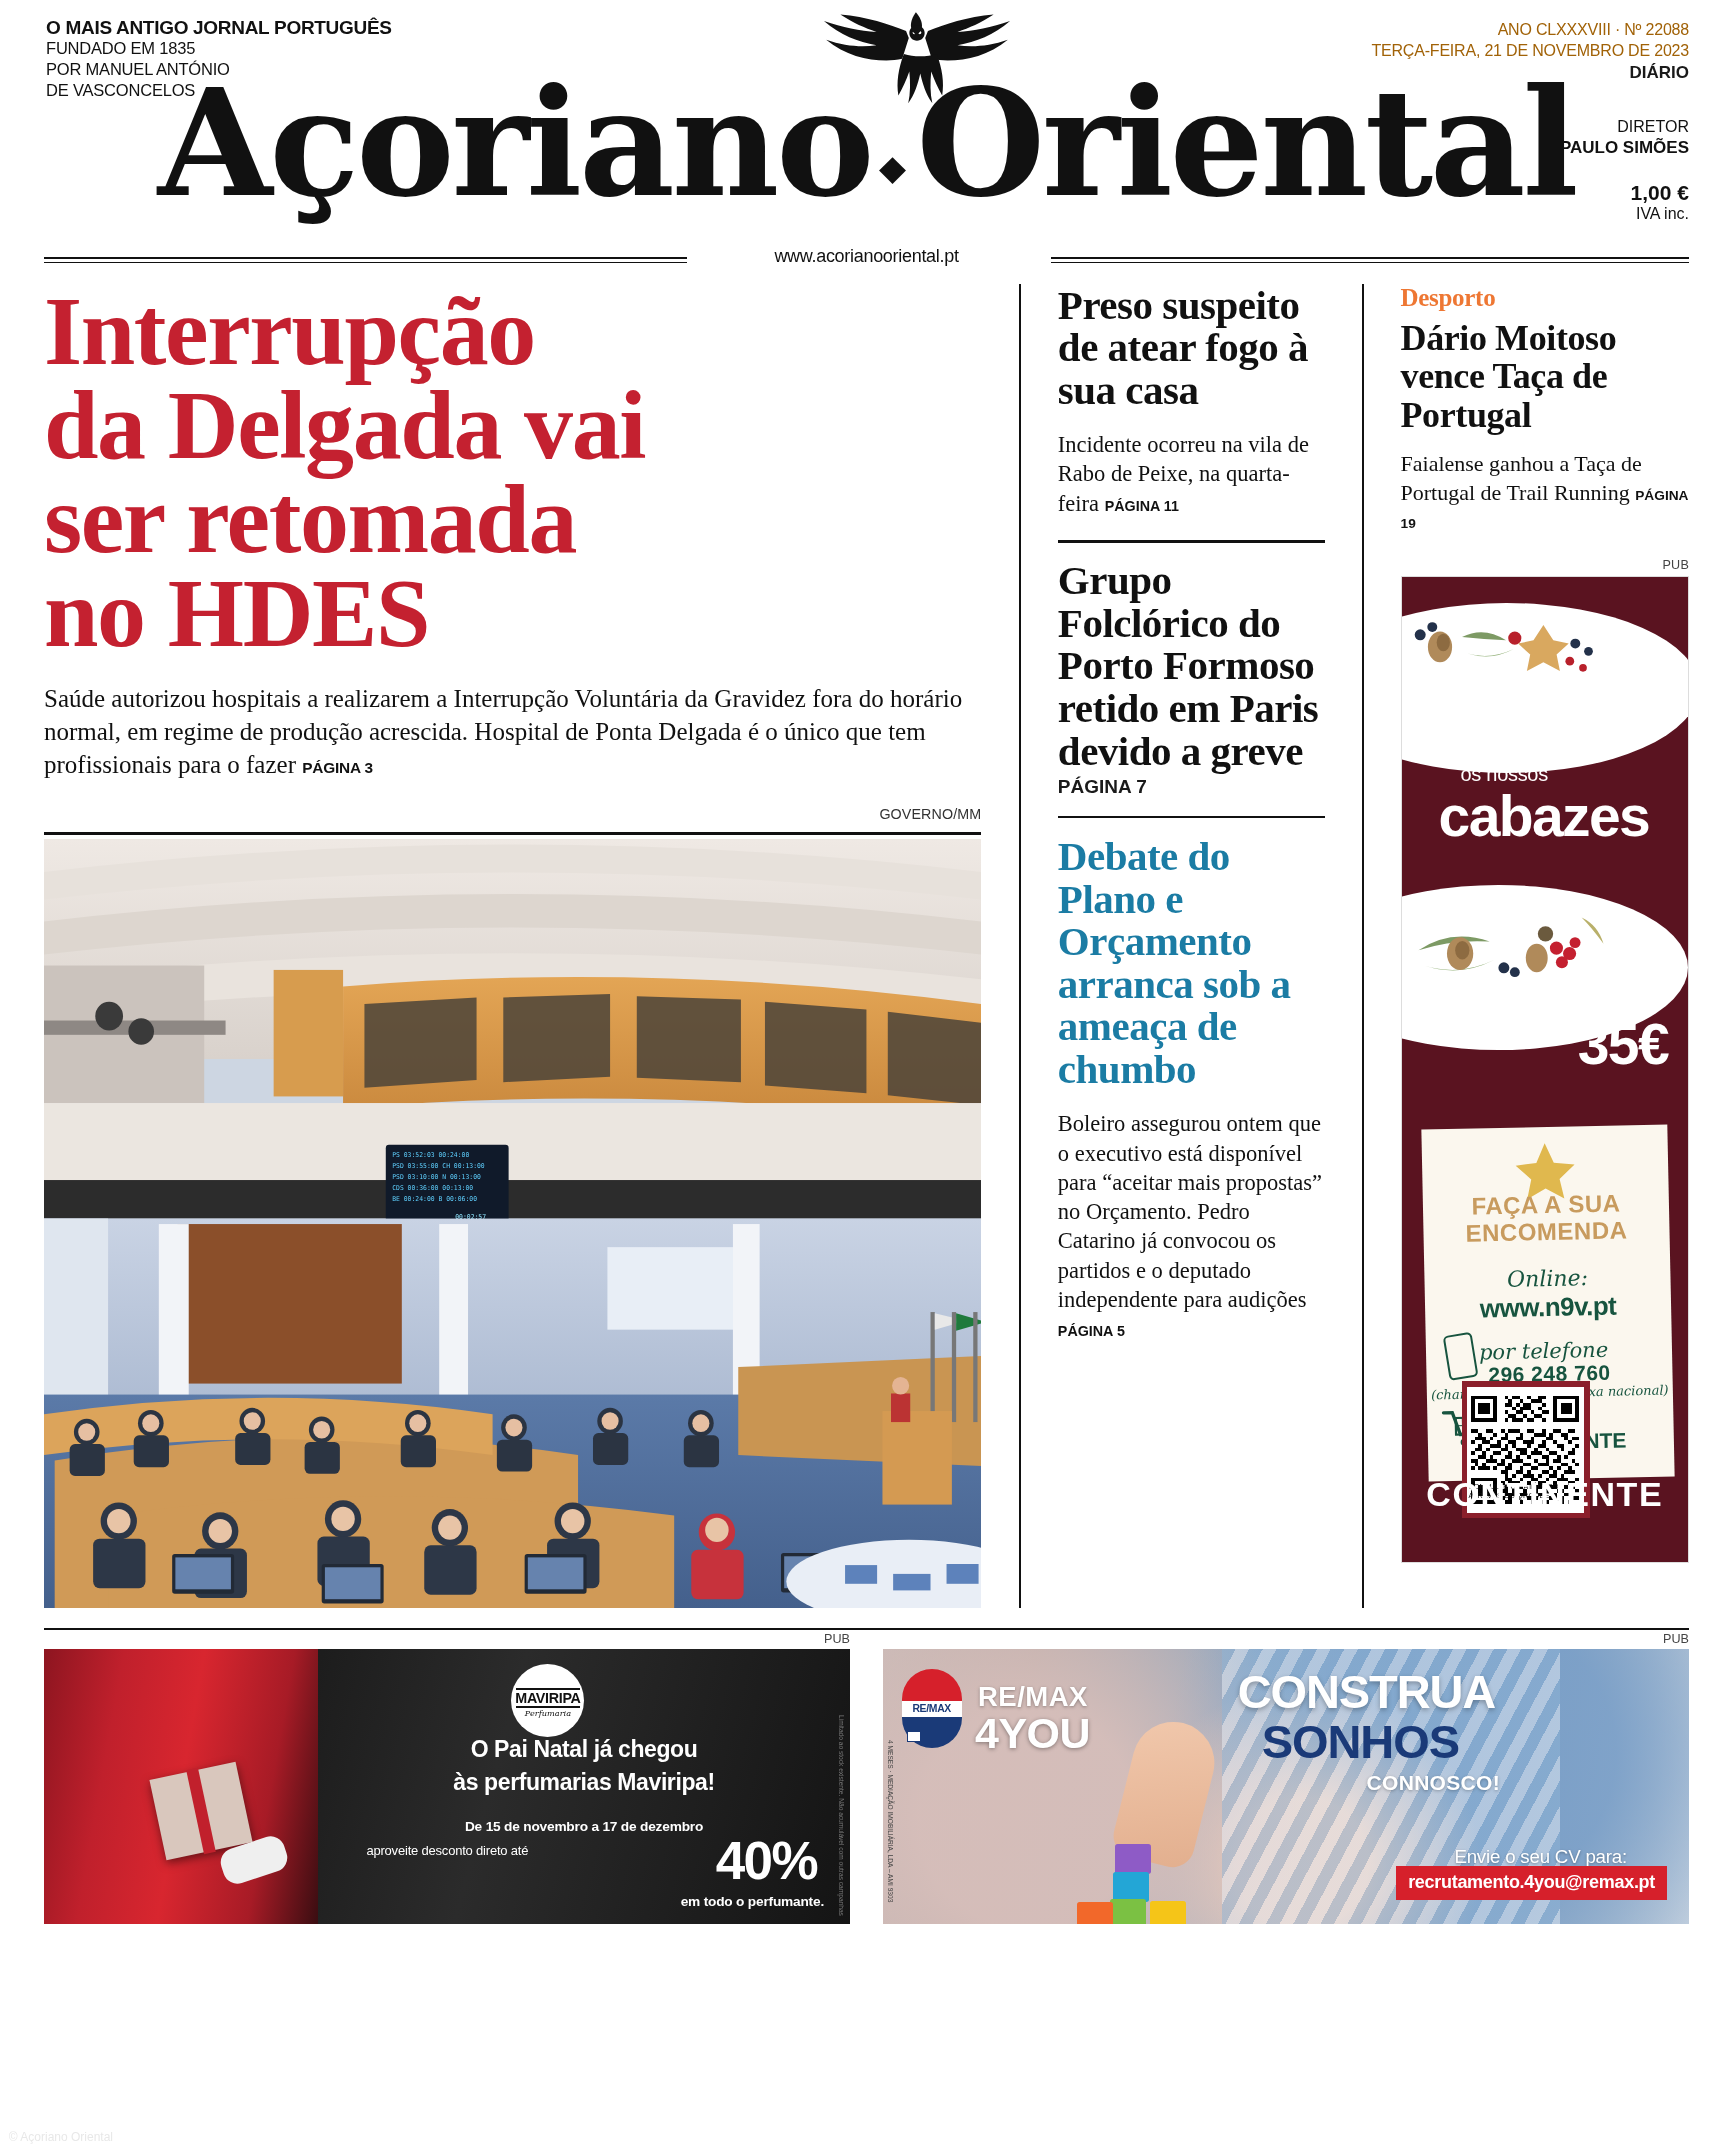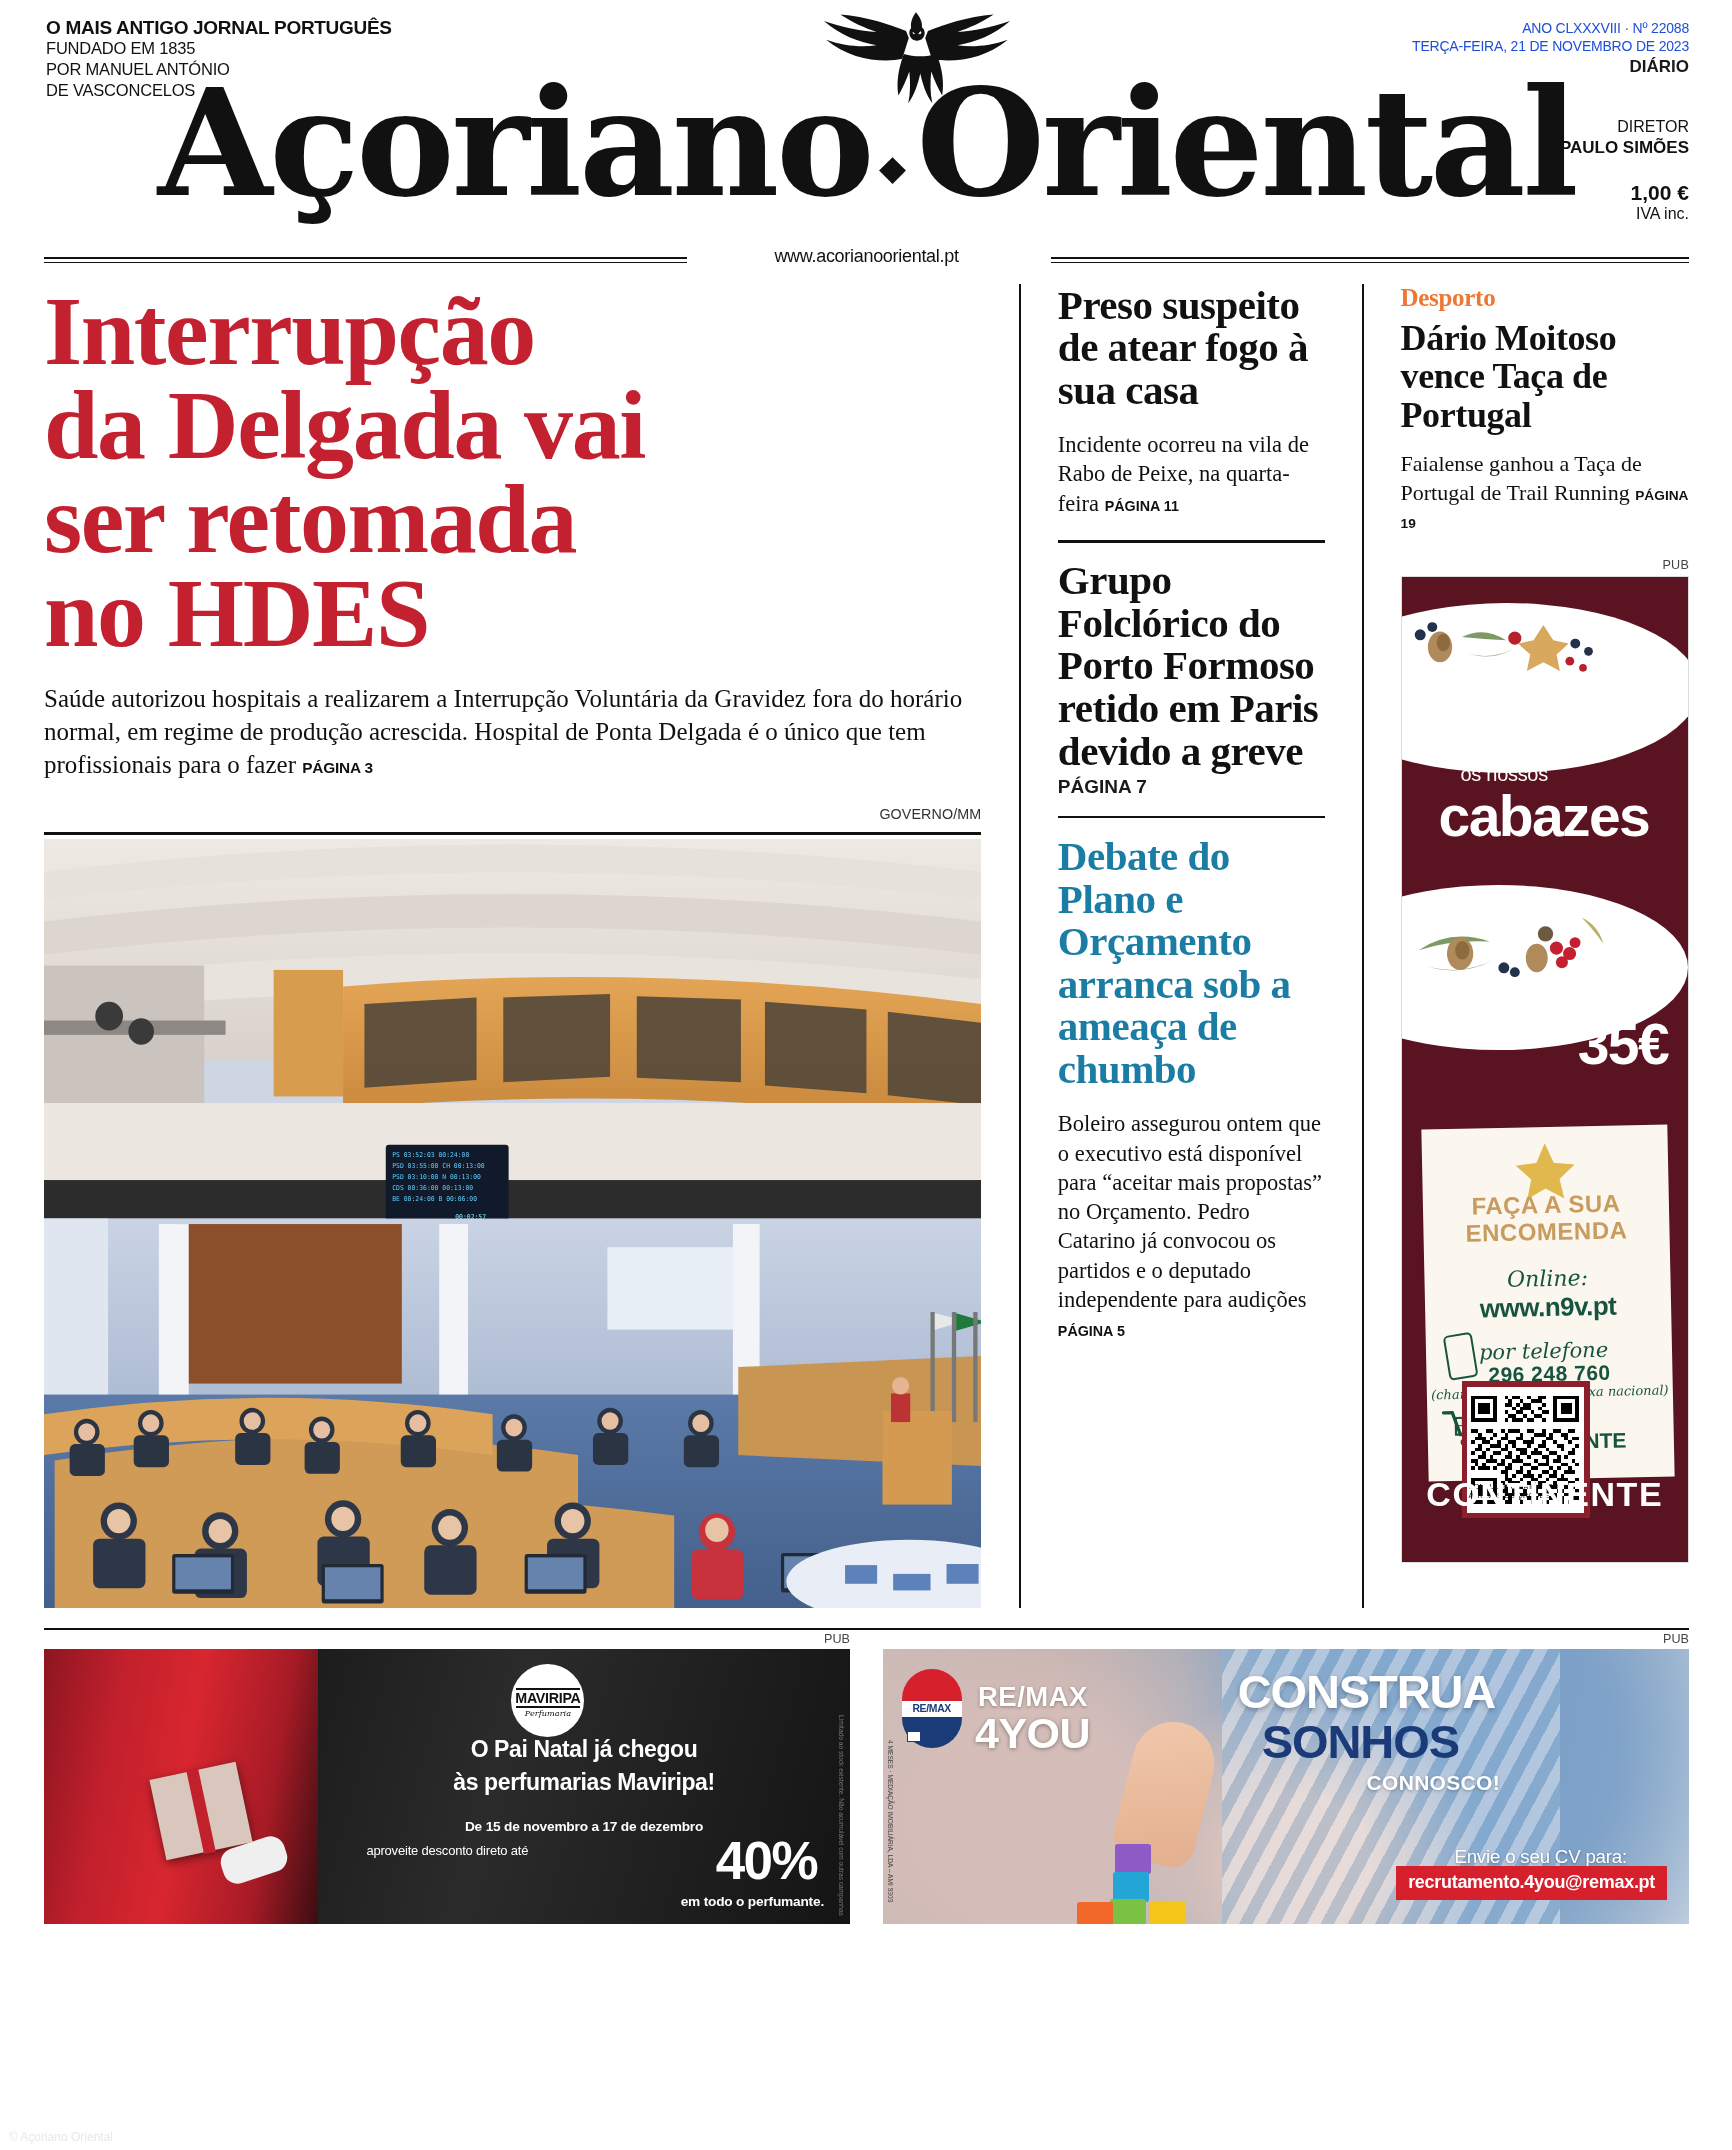--- a/index.html
+++ b/index.html
@@ -5,21 +5,21 @@
   html,body{margin:0;padding:0;background:#ffffff;}
   body{width:1733px;height:2151px;font-family:"Liberation Sans",sans-serif;color:#1a1a1a;overflow:hidden;}
   .page{position:relative;width:1733px;height:2151px;background:#fff;border-radius:21px;}
 
   
   .masthead{position:relative;height:242px;}
   .mh-left{position:absolute;left:46px;top:16.5px;width:352px;}
   .mh-left .tagline{font-family:"Liberation Sans",sans-serif;font-weight:bold;font-size:19px;letter-spacing:-0.3px;line-height:1.12;color:#111;}
   .mh-left .founded{font-family:"Liberation Sans",sans-serif;font-weight:400;font-size:16.5px;line-height:1.28;color:#111;letter-spacing:-0.2px;}
   .mh-right{position:absolute;right:44px;top:18.7px;text-align:right;}
-  .mh-right .issue{font-size:14px;line-height:1.33;color:#1d4ed8;letter-spacing:-0.2px;margin-left:29px;}
+  .mh-right .issue{font-size:16px;line-height:1.33;color:#a16207;letter-spacing:-0.2px;margin-left:29px;}
   .mh-right .daily{font-weight:bold;font-size:17px;line-height:1.33;margin-top:0.5px;}
   .mh-dir{position:absolute;right:44px;top:117px;text-align:right;}
   .mh-dir .dir-label{font-size:16px;line-height:1.25;color:#111;}
   .mh-dir .dir-name{font-size:17px;font-weight:bold;line-height:1.25;color:#111;}
   .mh-price{position:absolute;right:44px;top:181px;text-align:right;}
   .mh-price .price{font-size:21px;font-weight:bold;line-height:1.1;color:#111;}
   .mh-price .vat{font-size:16px;line-height:1.2;color:#111;}
 
   .logo-wrap{position:absolute;left:0;right:0;top:14.3px;height:220px;pointer-events:none;}
   .logo-title{position:absolute;left:50%;transform:translateX(-50%);top:59px;

